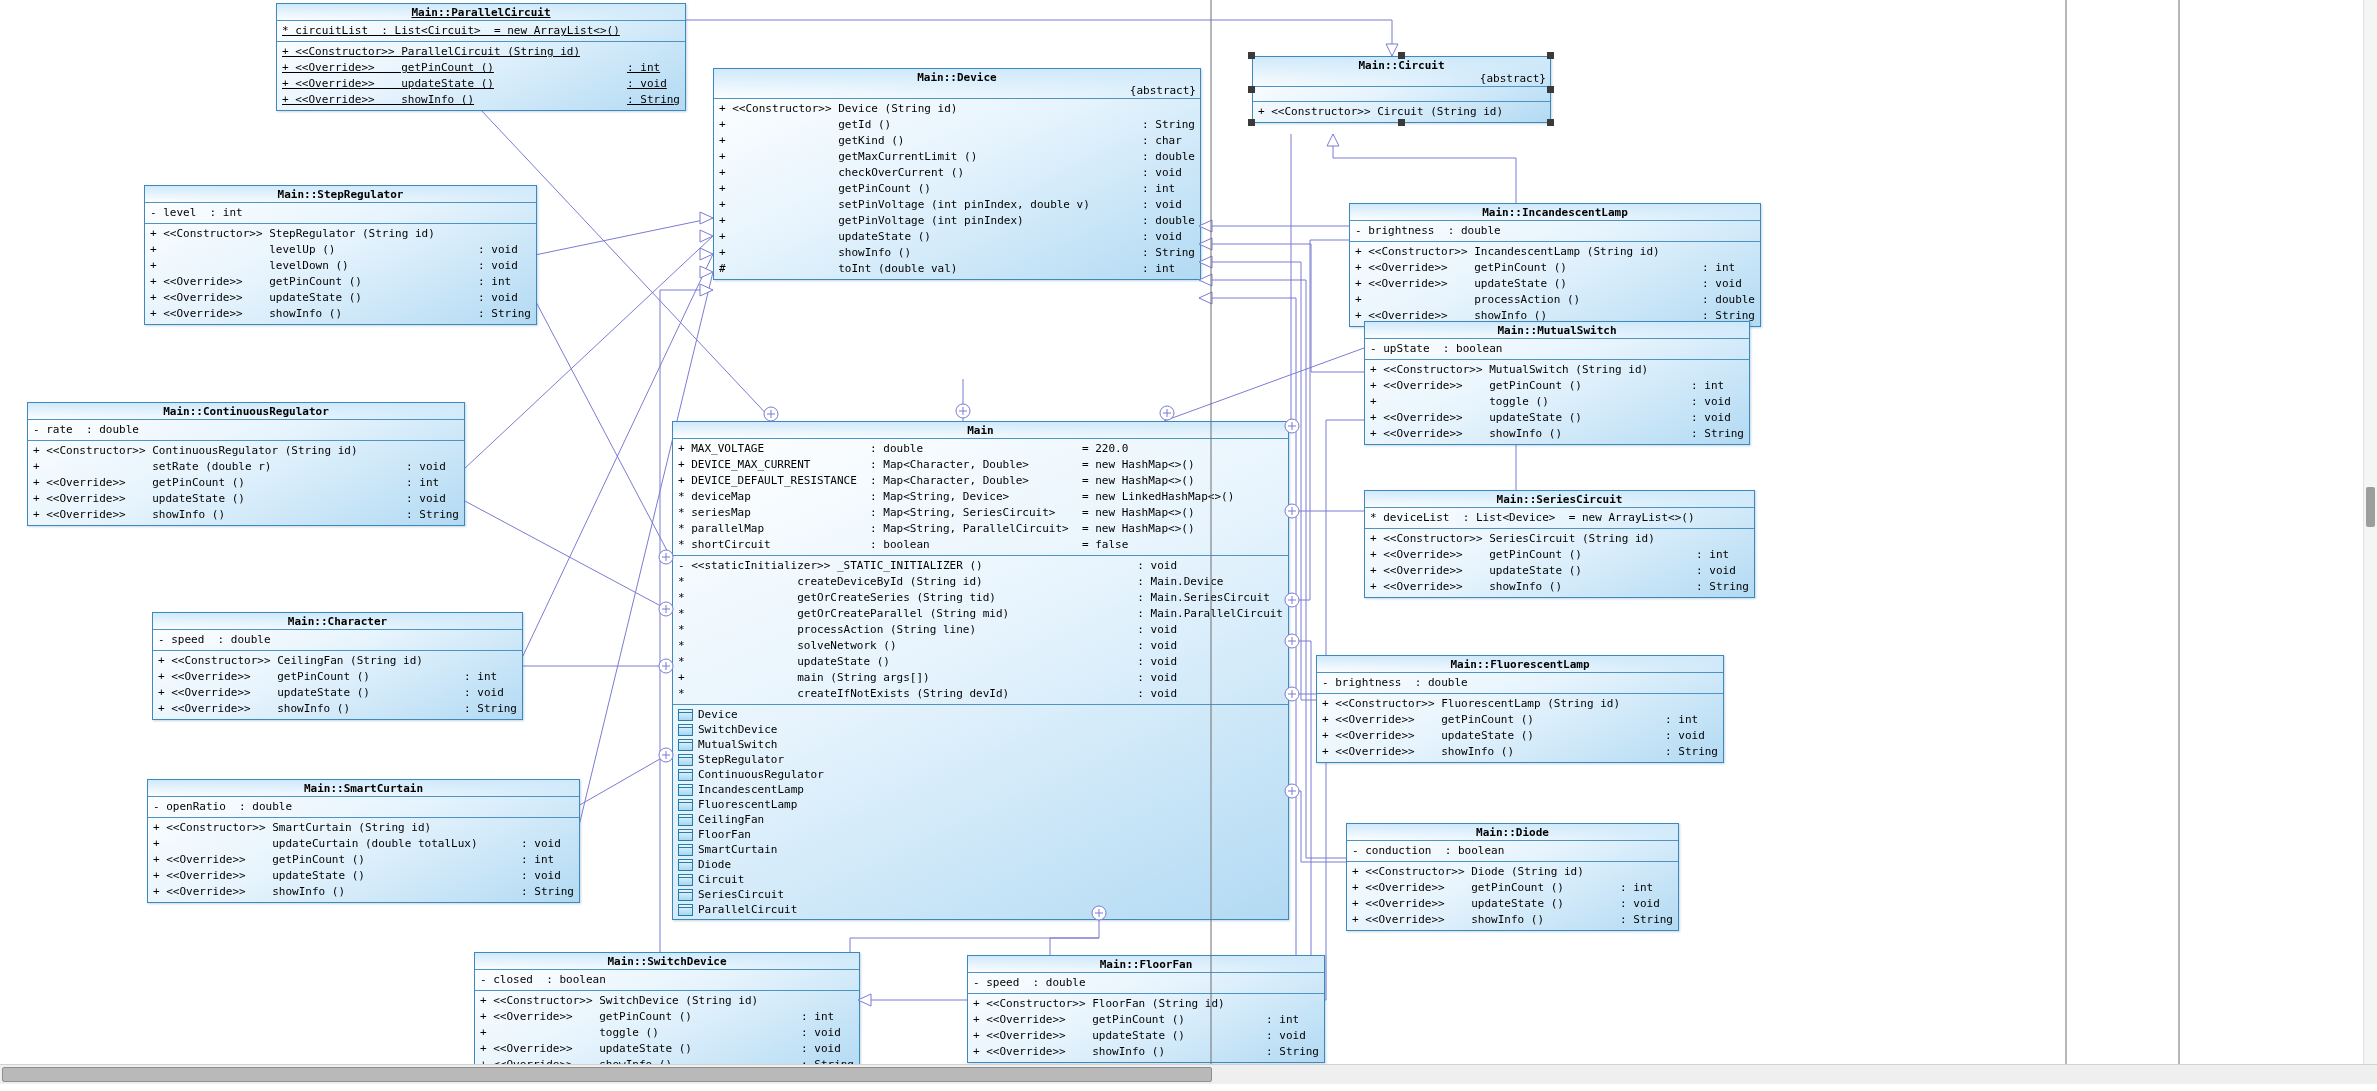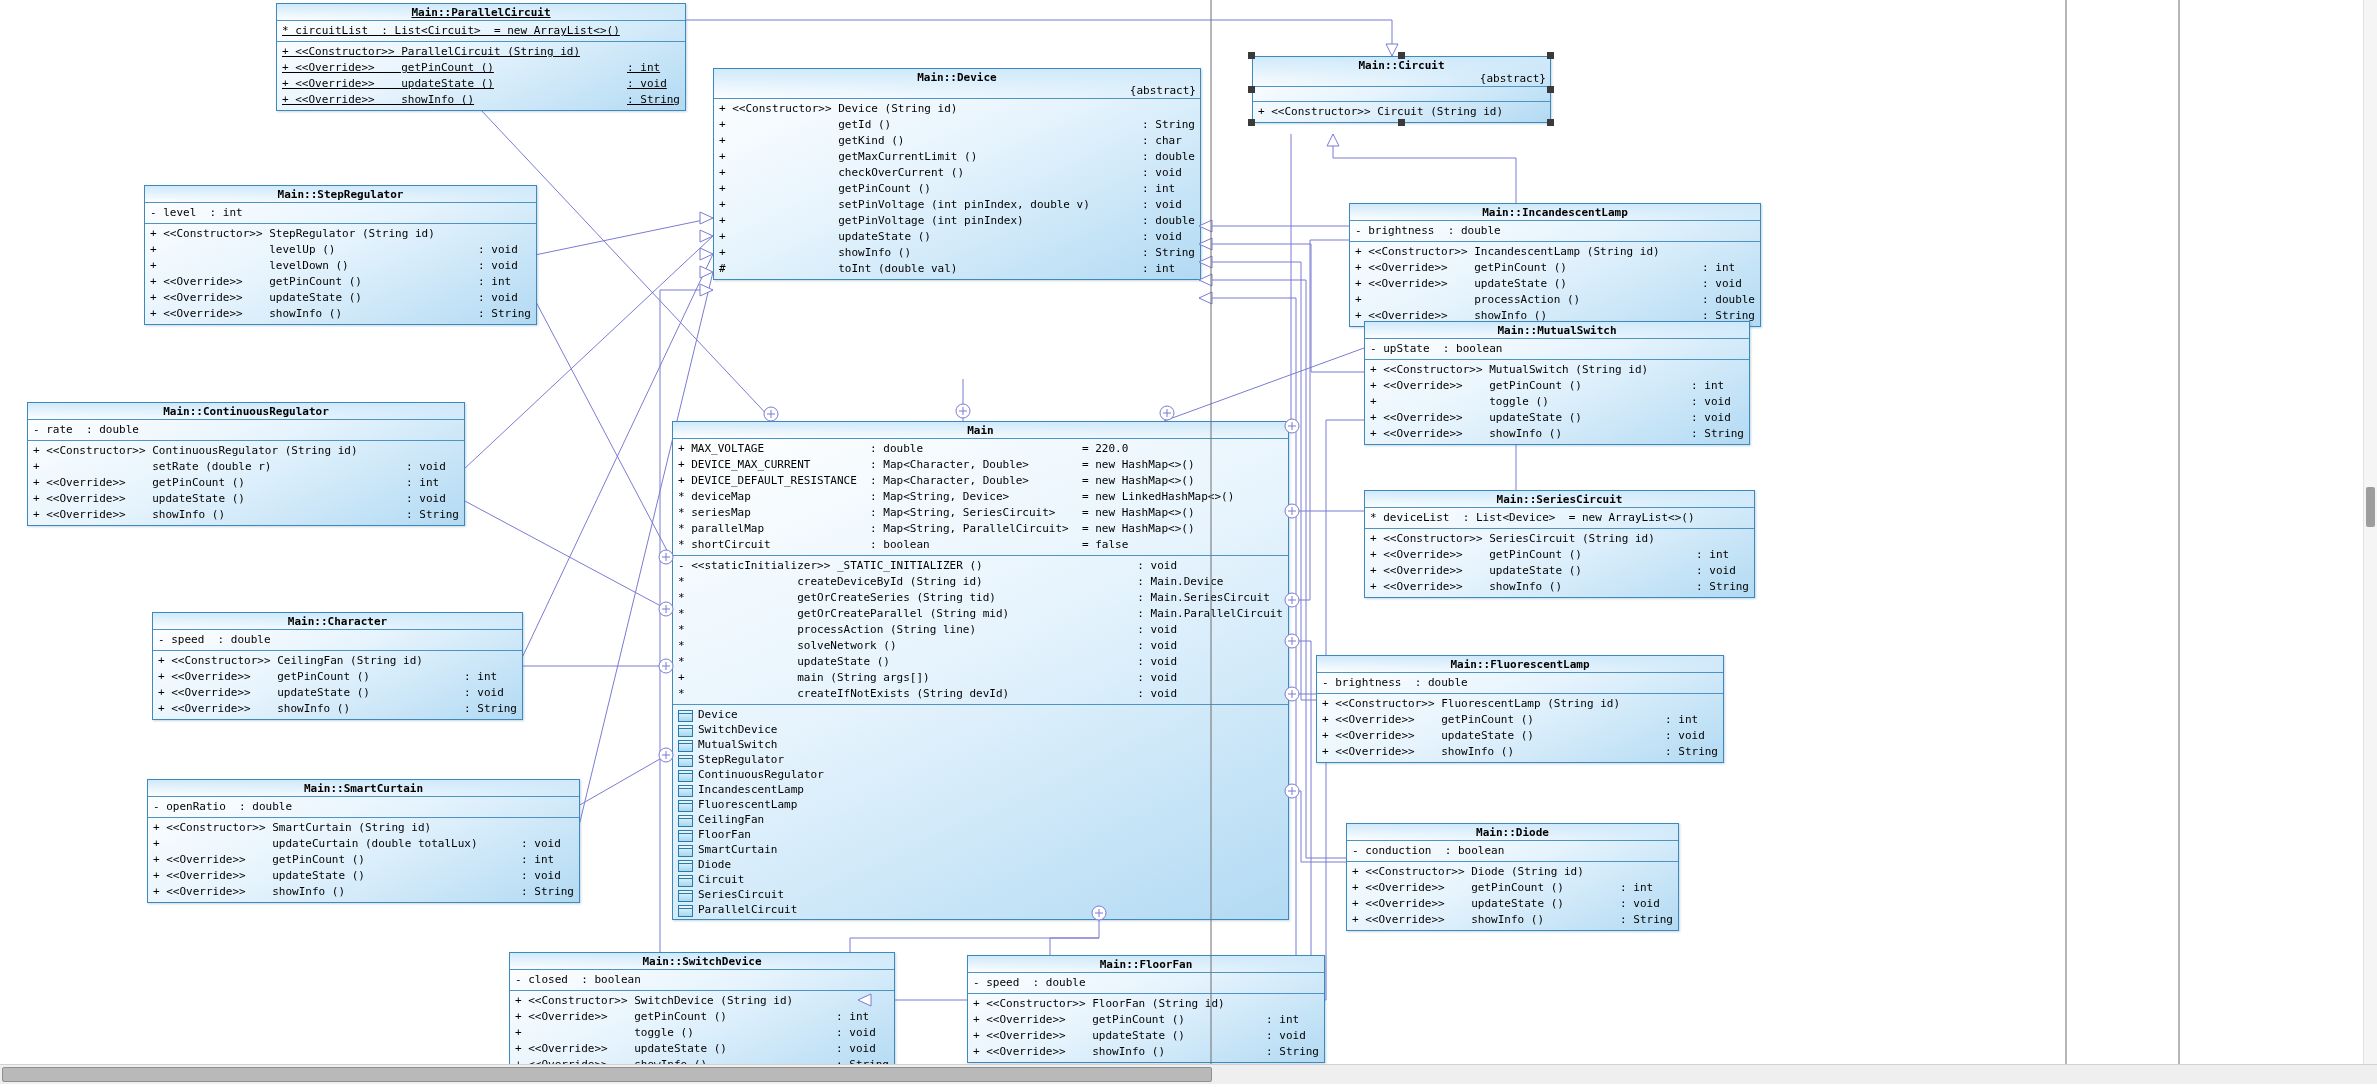--- a/index.html
+++ b/index.html
@@ -12,21 +12,21 @@
   #chrome{position:absolute;left:0;top:0;z-index:8;width:100%;height:100%;pointer-events:none}
   #chrome > *{pointer-events:auto}
   .uml-class{position:absolute;border:1px solid #3f88bb;background:linear-gradient(155deg,#ffffff 0%,#e7f4fd 45%,#b2daf3 100%);font-size:11px;line-height:16px;color:#000;box-shadow:1px 1px 2px rgba(90,140,175,.35)}
   .uml-title{padding:2px 4px 0;font-weight:bold;background:linear-gradient(#cfe9fa,rgba(255,255,255,0));line-height:14px}
   .title-text{text-align:center}
   .abstract-tag{text-align:right;font-weight:normal;line-height:12px;padding-bottom:1px}
   .cmp{border-top:1px solid #4e94c2;padding:2px 5px}
   .frow{white-space:pre;line-height:16px}
   .mrow{display:flex;white-space:pre;line-height:16px}
   .mtype{margin-left:auto;text-align:left}
-  .nrow{display:flex;align-items:flex-end;line-height:15px}
+  .nrow{display:flex;align-items:center;line-height:15px}
   .cicon{flex:0 0 auto;width:13px;height:10px;border:1px solid #2a7ca8;background:linear-gradient(#eaf7fe,#a6d7f0);margin-right:5px;position:relative}
   .cicon::before{content:"";position:absolute;left:0;right:0;top:2px;height:0;border-top:1px solid #2a7ca8}
   .sel-handle{position:absolute;width:7px;height:7px;background:#3a3a3a;z-index:9}
   .htrack{position:absolute;background:#efefef;border-top:1px solid #d2d2d2}
   .hthumb{position:absolute;background:#b9b9b9;border:1px solid #8f8f8f;border-radius:2px}
   .vtrack{position:absolute;background:#f5f5f5;border-left:1px solid #e2e2e2}
   .vthumb{position:absolute;background:#9d9d9d;border-radius:2px}
 </style>
 </head>
 <body>
@@ -314,21 +314,21 @@
         <div class="cmp">
           <div class="frow">- conduction  : boolean</div>
         </div>
         <div class="cmp">
           <div class="mrow"><span class="mleft">+ &lt;&lt;Constructor&gt;&gt; Diode (String id)</span><span class="mtype" style="min-width: 8ch;"></span></div>
           <div class="mrow"><span class="mleft">+ &lt;&lt;Override&gt;&gt;    getPinCount ()</span><span class="mtype" style="min-width: 8ch;">: int</span></div>
           <div class="mrow"><span class="mleft">+ &lt;&lt;Override&gt;&gt;    updateState ()</span><span class="mtype" style="min-width: 8ch;">: void</span></div>
           <div class="mrow"><span class="mleft">+ &lt;&lt;Override&gt;&gt;    showInfo ()</span><span class="mtype" style="min-width: 8ch;">: String</span></div>
         </div>
       </div>
-      <div class="uml-class" style="left: 474px; top: 952px; width: 384px; margin-left: 35px;">
+      <div class="uml-class" style="left: 474px; top: 952px; width: 384px;">
         <div class="uml-title">
           <div class="title-text">Main::SwitchDevice</div>
         </div>
         <div class="cmp">
           <div class="frow">- closed  : boolean</div>
         </div>
         <div class="cmp">
           <div class="mrow"><span class="mleft">+ &lt;&lt;Constructor&gt;&gt; SwitchDevice (String id)</span><span class="mtype" style="min-width: 8ch;"></span></div>
           <div class="mrow"><span class="mleft">+ &lt;&lt;Override&gt;&gt;    getPinCount ()</span><span class="mtype" style="min-width: 8ch;">: int</span></div>
           <div class="mrow"><span class="mleft">+                 toggle ()</span><span class="mtype" style="min-width: 8ch;">: void</span></div>

